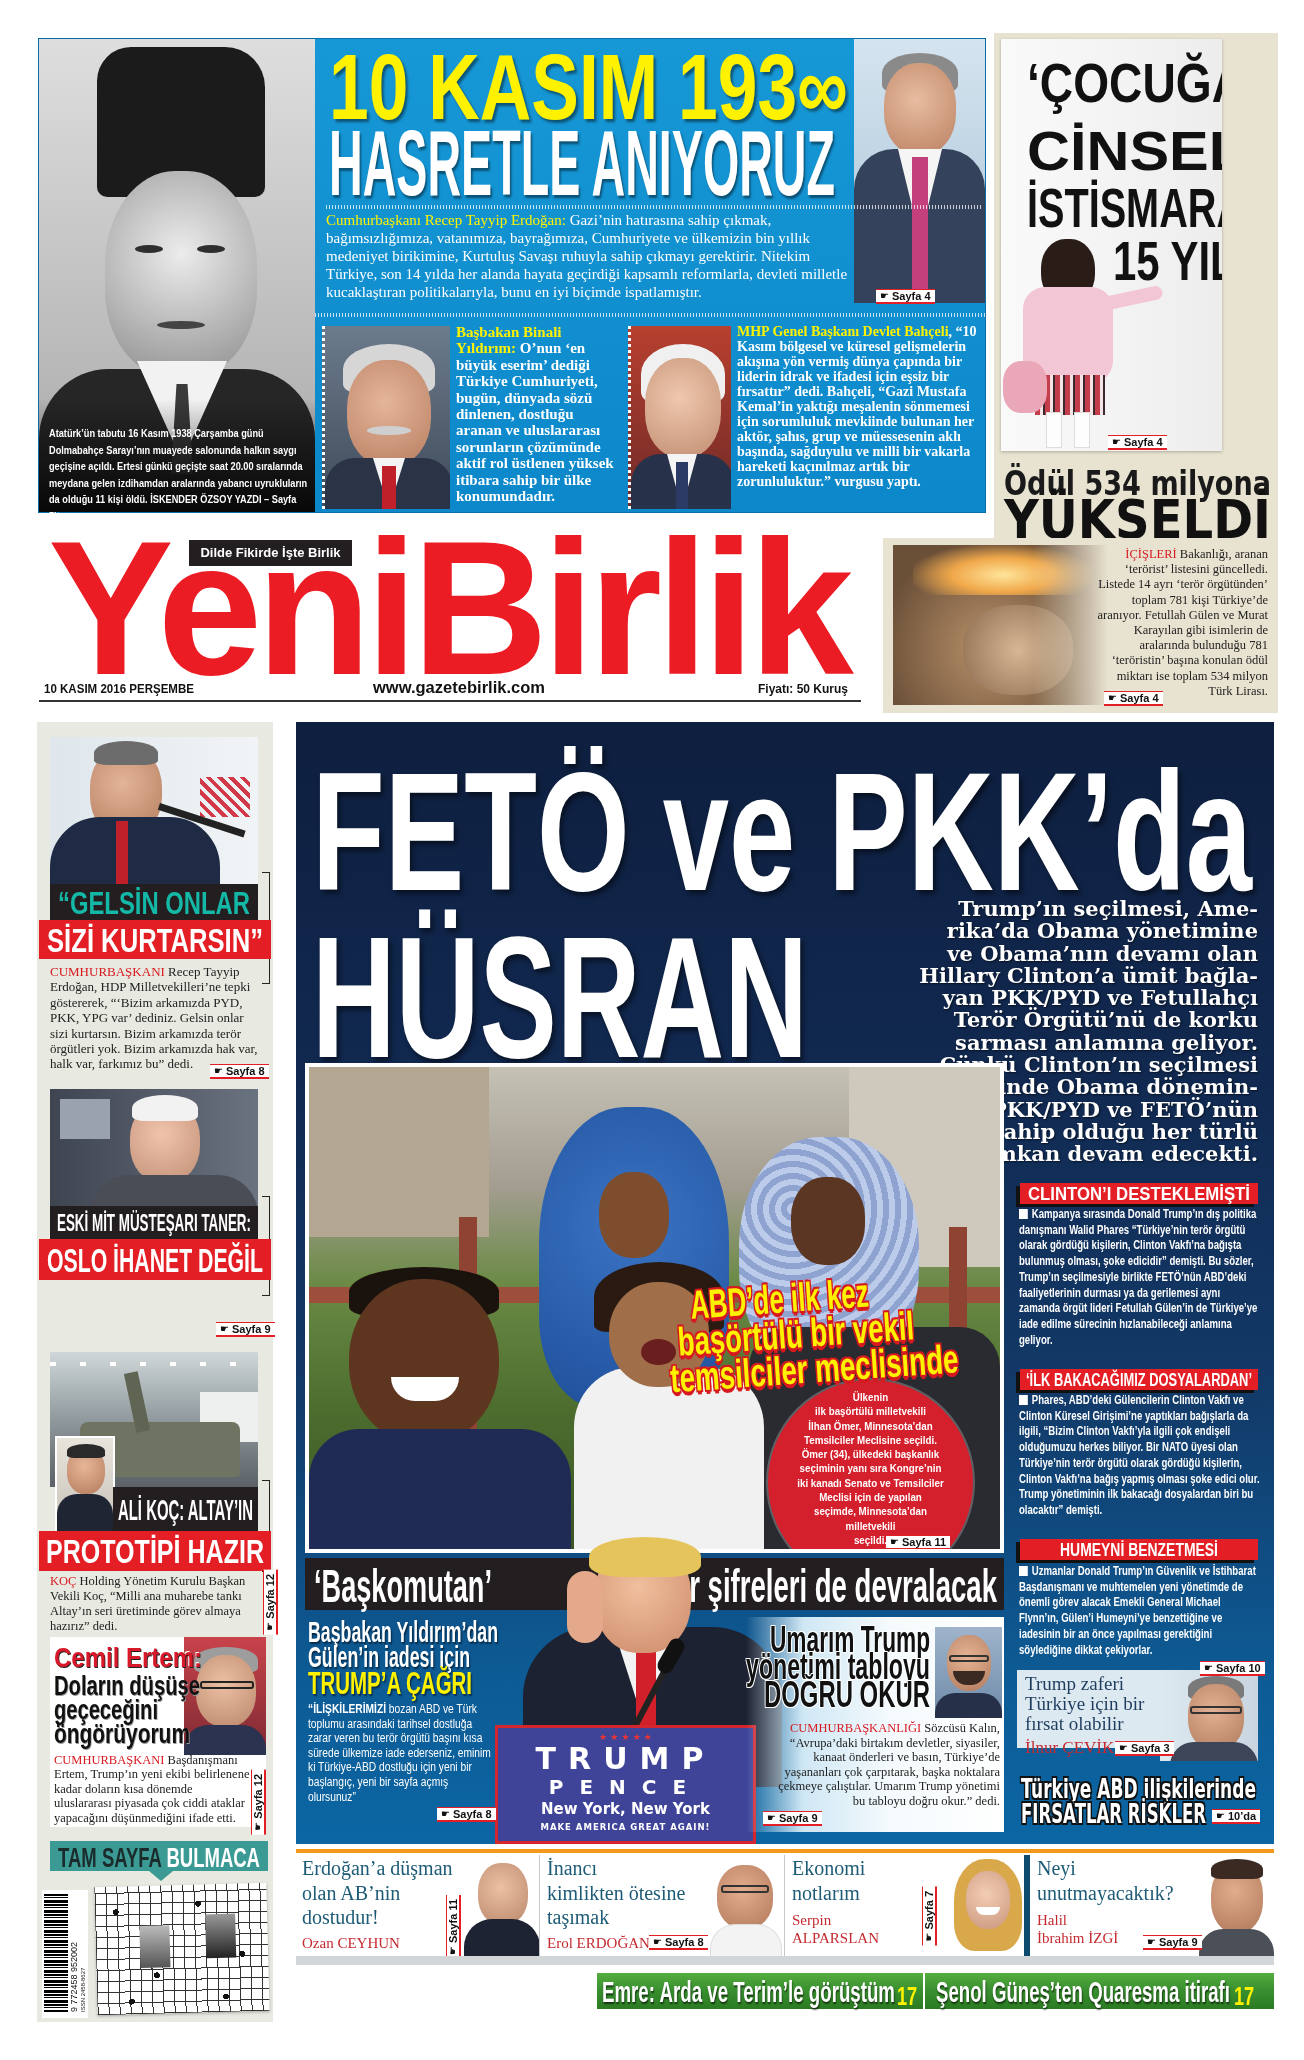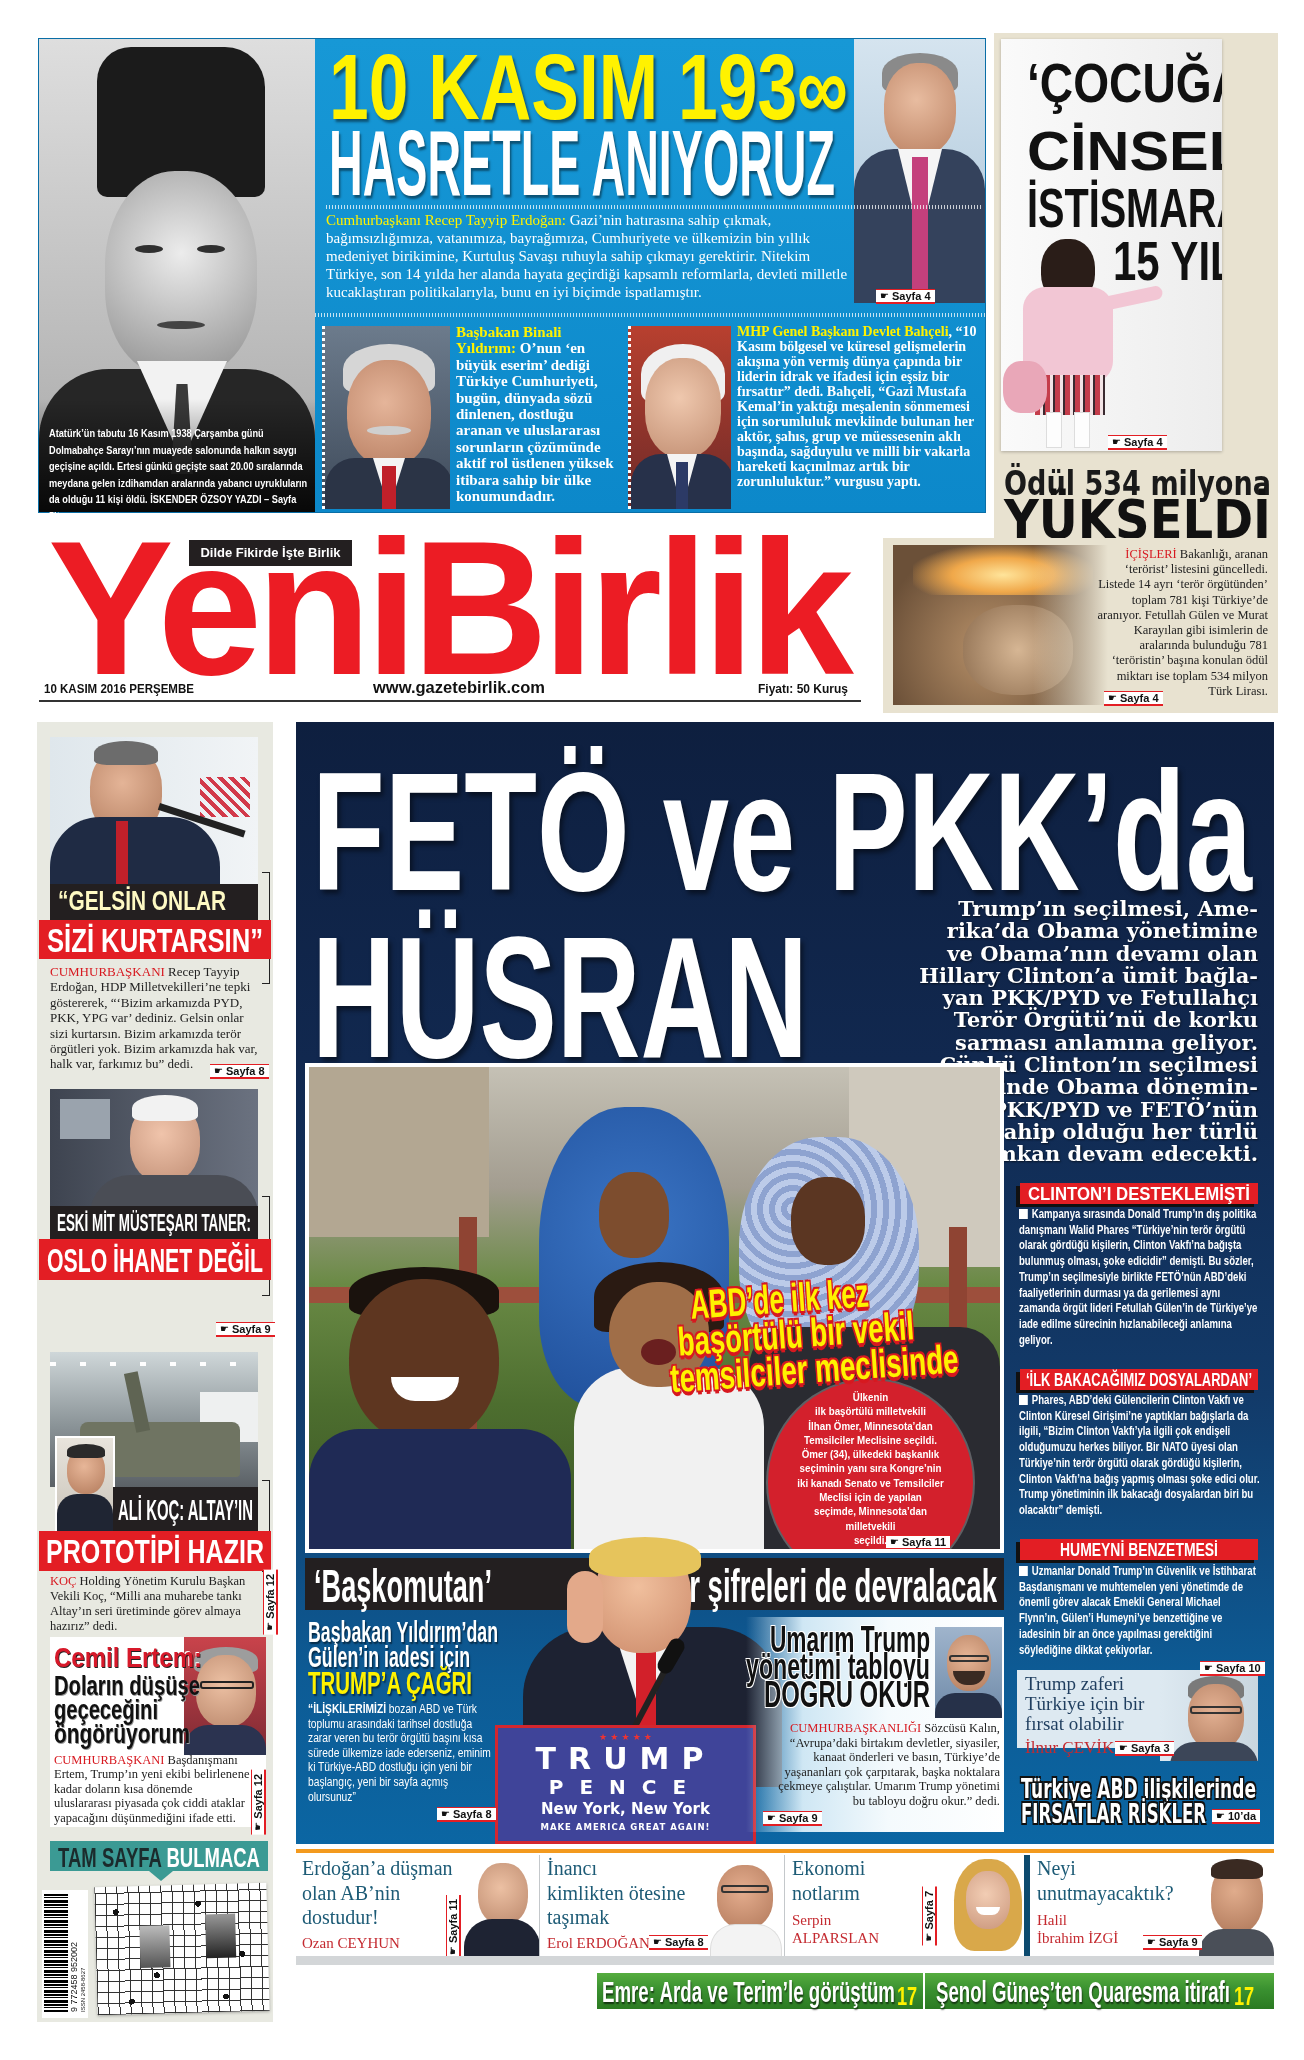--- a/index.html
+++ b/index.html
@@ -148,21 +148,21 @@
     <div class="photo" style="left:13px;top:15px;width:208px;height:148px;background:linear-gradient(90deg,#dfe7ec,#f1f4f6)">
       <div style="left:150px;top:40px;width:50px;height:40px;background:repeating-linear-gradient(45deg,#d23a4a 0 4px,transparent 4px 8px)"></div>
       <div style="left:40px;top:10px;width:72px;height:90px;border-radius:45%;background:radial-gradient(circle at 45% 40%,#e4b497,#b07a5c)"></div>
       <div style="left:44px;top:4px;width:64px;height:24px;border-radius:50% 50% 20% 20%;background:#6c6c6c"></div>
       <div style="left:0;top:80px;width:170px;height:70px;background:#1f2b44;border-radius:50px 50px 0 0"></div>
       <div style="left:66px;top:84px;width:12px;height:64px;background:#c0202a"></div>
       <div style="left:110px;top:66px;width:90px;height:7px;background:#222;transform:rotate(18deg);transform-origin:0 0"></div>
     </div>
     <div class="bracket" style="left:225px;top:150px;width:8px;height:112px"></div>
     <div class="blackbar" style="left:13px;top:162px;width:208px;height:36px">
-      <div class="fit" style="left:8px;top:3px;width:192px;font-size:28px;color:#fef9c3"><span style="transform: scaleX(0.744818);">“GELSİN ONLAR</span></div>
+      <div class="fit" style="left:8px;top:3px;width:192px;font-size:32px;color:#14b8a6"><span style="transform: scaleX(0.744818);">“GELSİN ONLAR</span></div>
     </div>
     <div class="redbar" style="left:2px;top:198px;width:232px;height:39px">
       <div class="fit" style="left:8px;top:3px;width:216px;font-size:34px;color:#fff"><span style="transform: scaleX(0.753968);">SİZİ KURTARSIN”</span></div>
     </div>
     <p class="a serif" style="left:13px;top:242px;width:212px;font-size:13px;line-height:15.4px;color:#222">
       <span class="lead">CUMHURBAŞKANI</span><span> Recep Tayyip Erdoğan, HDP Milletvekilleri’ne tepki göstererek, “‘Bizim arkamızda PYD, PKK, YPG var’ dediniz. Gelsin onlar sizi kurtarsın. Bizim arkamızda terör örgütleri yok. Bizim arkamızda hak var, halk var, farkımız bu” dedi.</span>
     </p>
     <div class="badge" style="left:173px;top:342px">
         <span class="hand">☛</span>
         <span>Sayfa 8</span>

